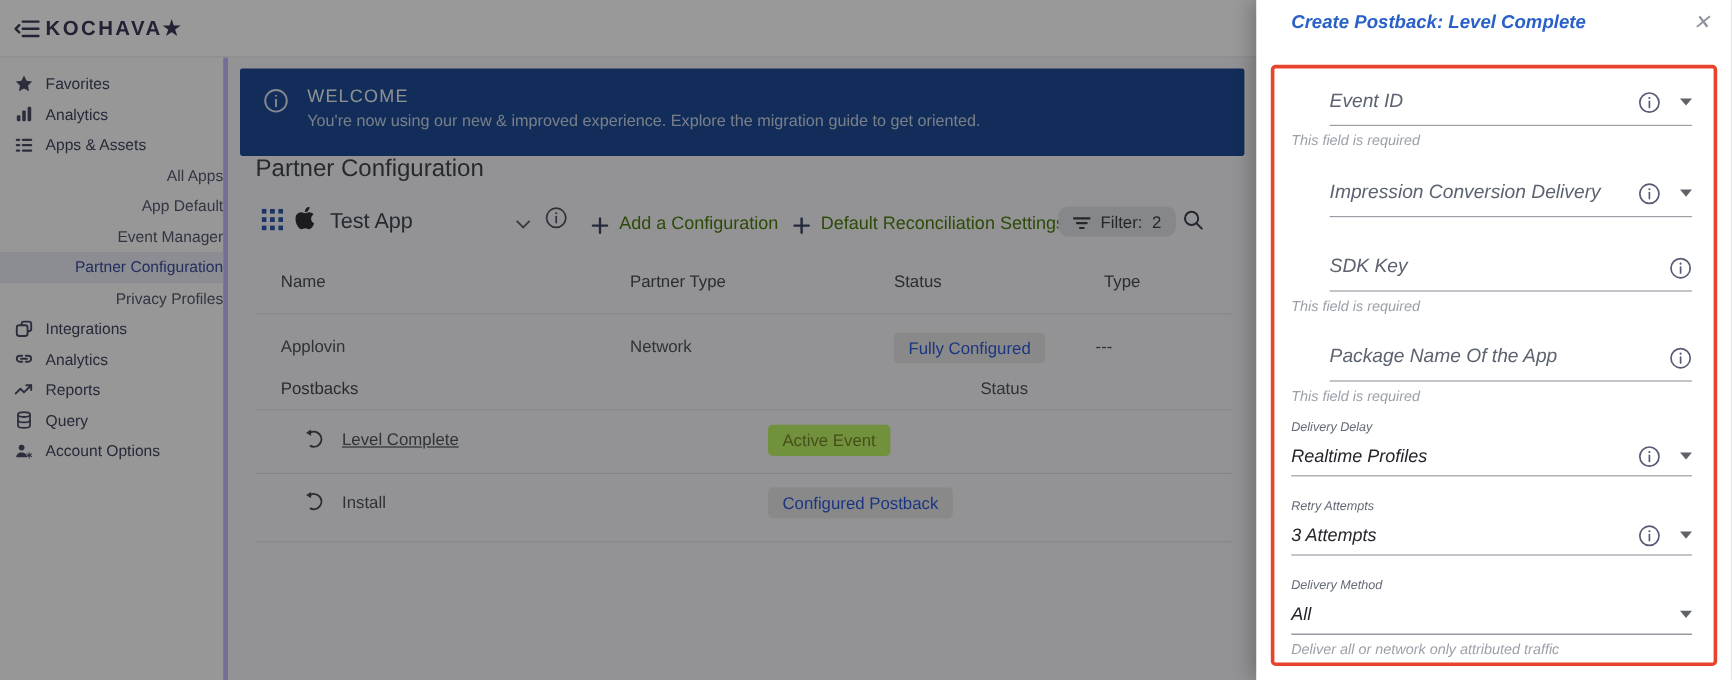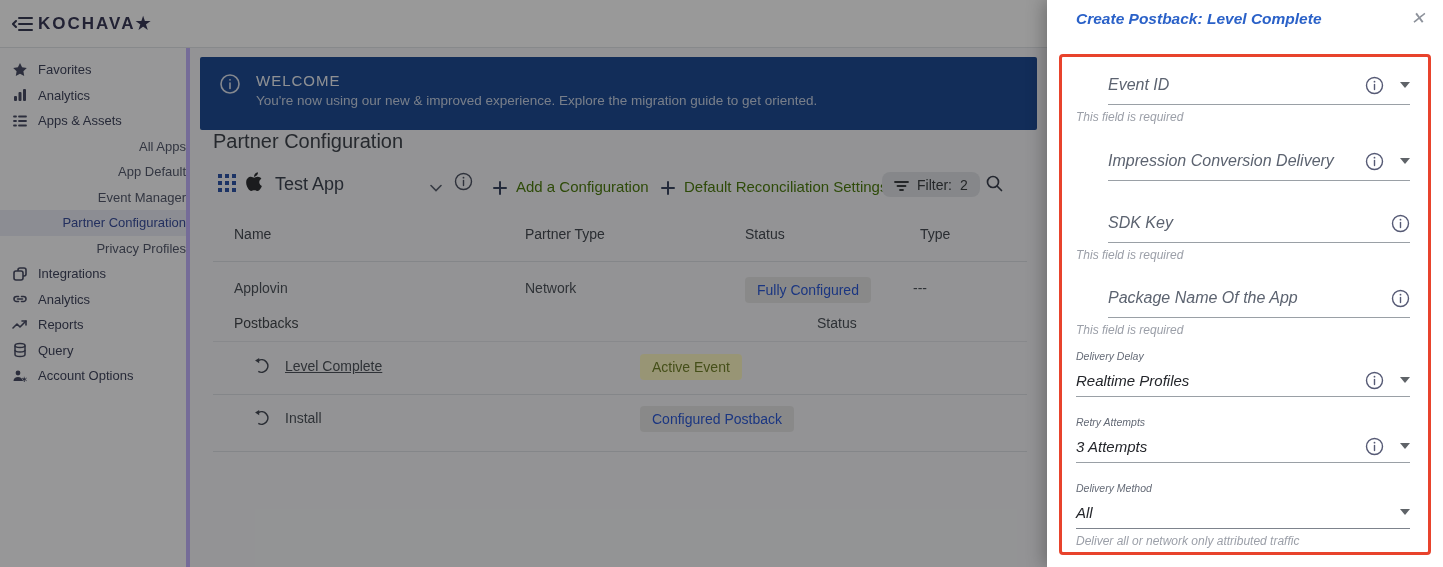--- a/index.html
+++ b/index.html
@@ -40,21 +40,21 @@
   .filter-chip { position: absolute; left: 692px; top: 124px; height: 25px; padding: 0 12px; border-radius: 8px; background: #e0e2e7; display: flex; align-items: center; gap: 8px; font-size: 14px; color: #3c4043; cursor: pointer; }
   .filter-ic { width: 15px; height: 12px; color: #3c4043; }
   .search-ic { position: absolute; left: 795px; top: 126px; width: 18px; height: 18px; color: #3c4150; cursor: pointer; }
 
   
   .th { position: absolute; font-size: 14px; font-weight: 500; color: #474c54; }
   .td { position: absolute; font-size: 14px; color: #4f545c; }
   .hair { position: absolute; left: 23px; width: 814px; height: 1px; background: #dddfe4; }
   .badge { position: absolute; height: 26px; padding: 0 12px; display: flex; align-items: center; border-radius: 4px; font-size: 14px; white-space: nowrap; }
   .badge-blue { background: #e5e5e5; color: #2e5bd7; }
-  .badge-green { background: #fef9c3; color: #74842b; }
+  .badge-green { background: #bef264; color: #74842b; }
   .pb-ic { position: absolute; width: 18px; height: 18px; color: #474c58; }
 
   
   .scrim { position: absolute; left: 0; top: 0; width: 1047px; height: 567px; background: rgba(0,0,0,0.40); z-index: 40; pointer-events: none; }
 
   
   .panel { position: absolute; left: 1047px; top: 0; width: 396px; height: 567px; background: #ffffff; z-index: 50; box-shadow: -4px 0 16px rgba(0,0,0,0.25); font-style: italic; }
   .panel-title { position: absolute; left: 29px; top: 10px; font-size: 15.5px; font-weight: bold; color: #2a61c8; }
   .panel-close { position: absolute; right: 18px; top: 8px; font-size: 17px; color: #8d929b; cursor: pointer; line-height: 22px; }
   .hl-box { position: absolute; left: 12px; top: 54px; width: 372px; height: 501px; border: 3px solid #e8432c; border-radius: 4px; z-index: 60; pointer-events: none; }

